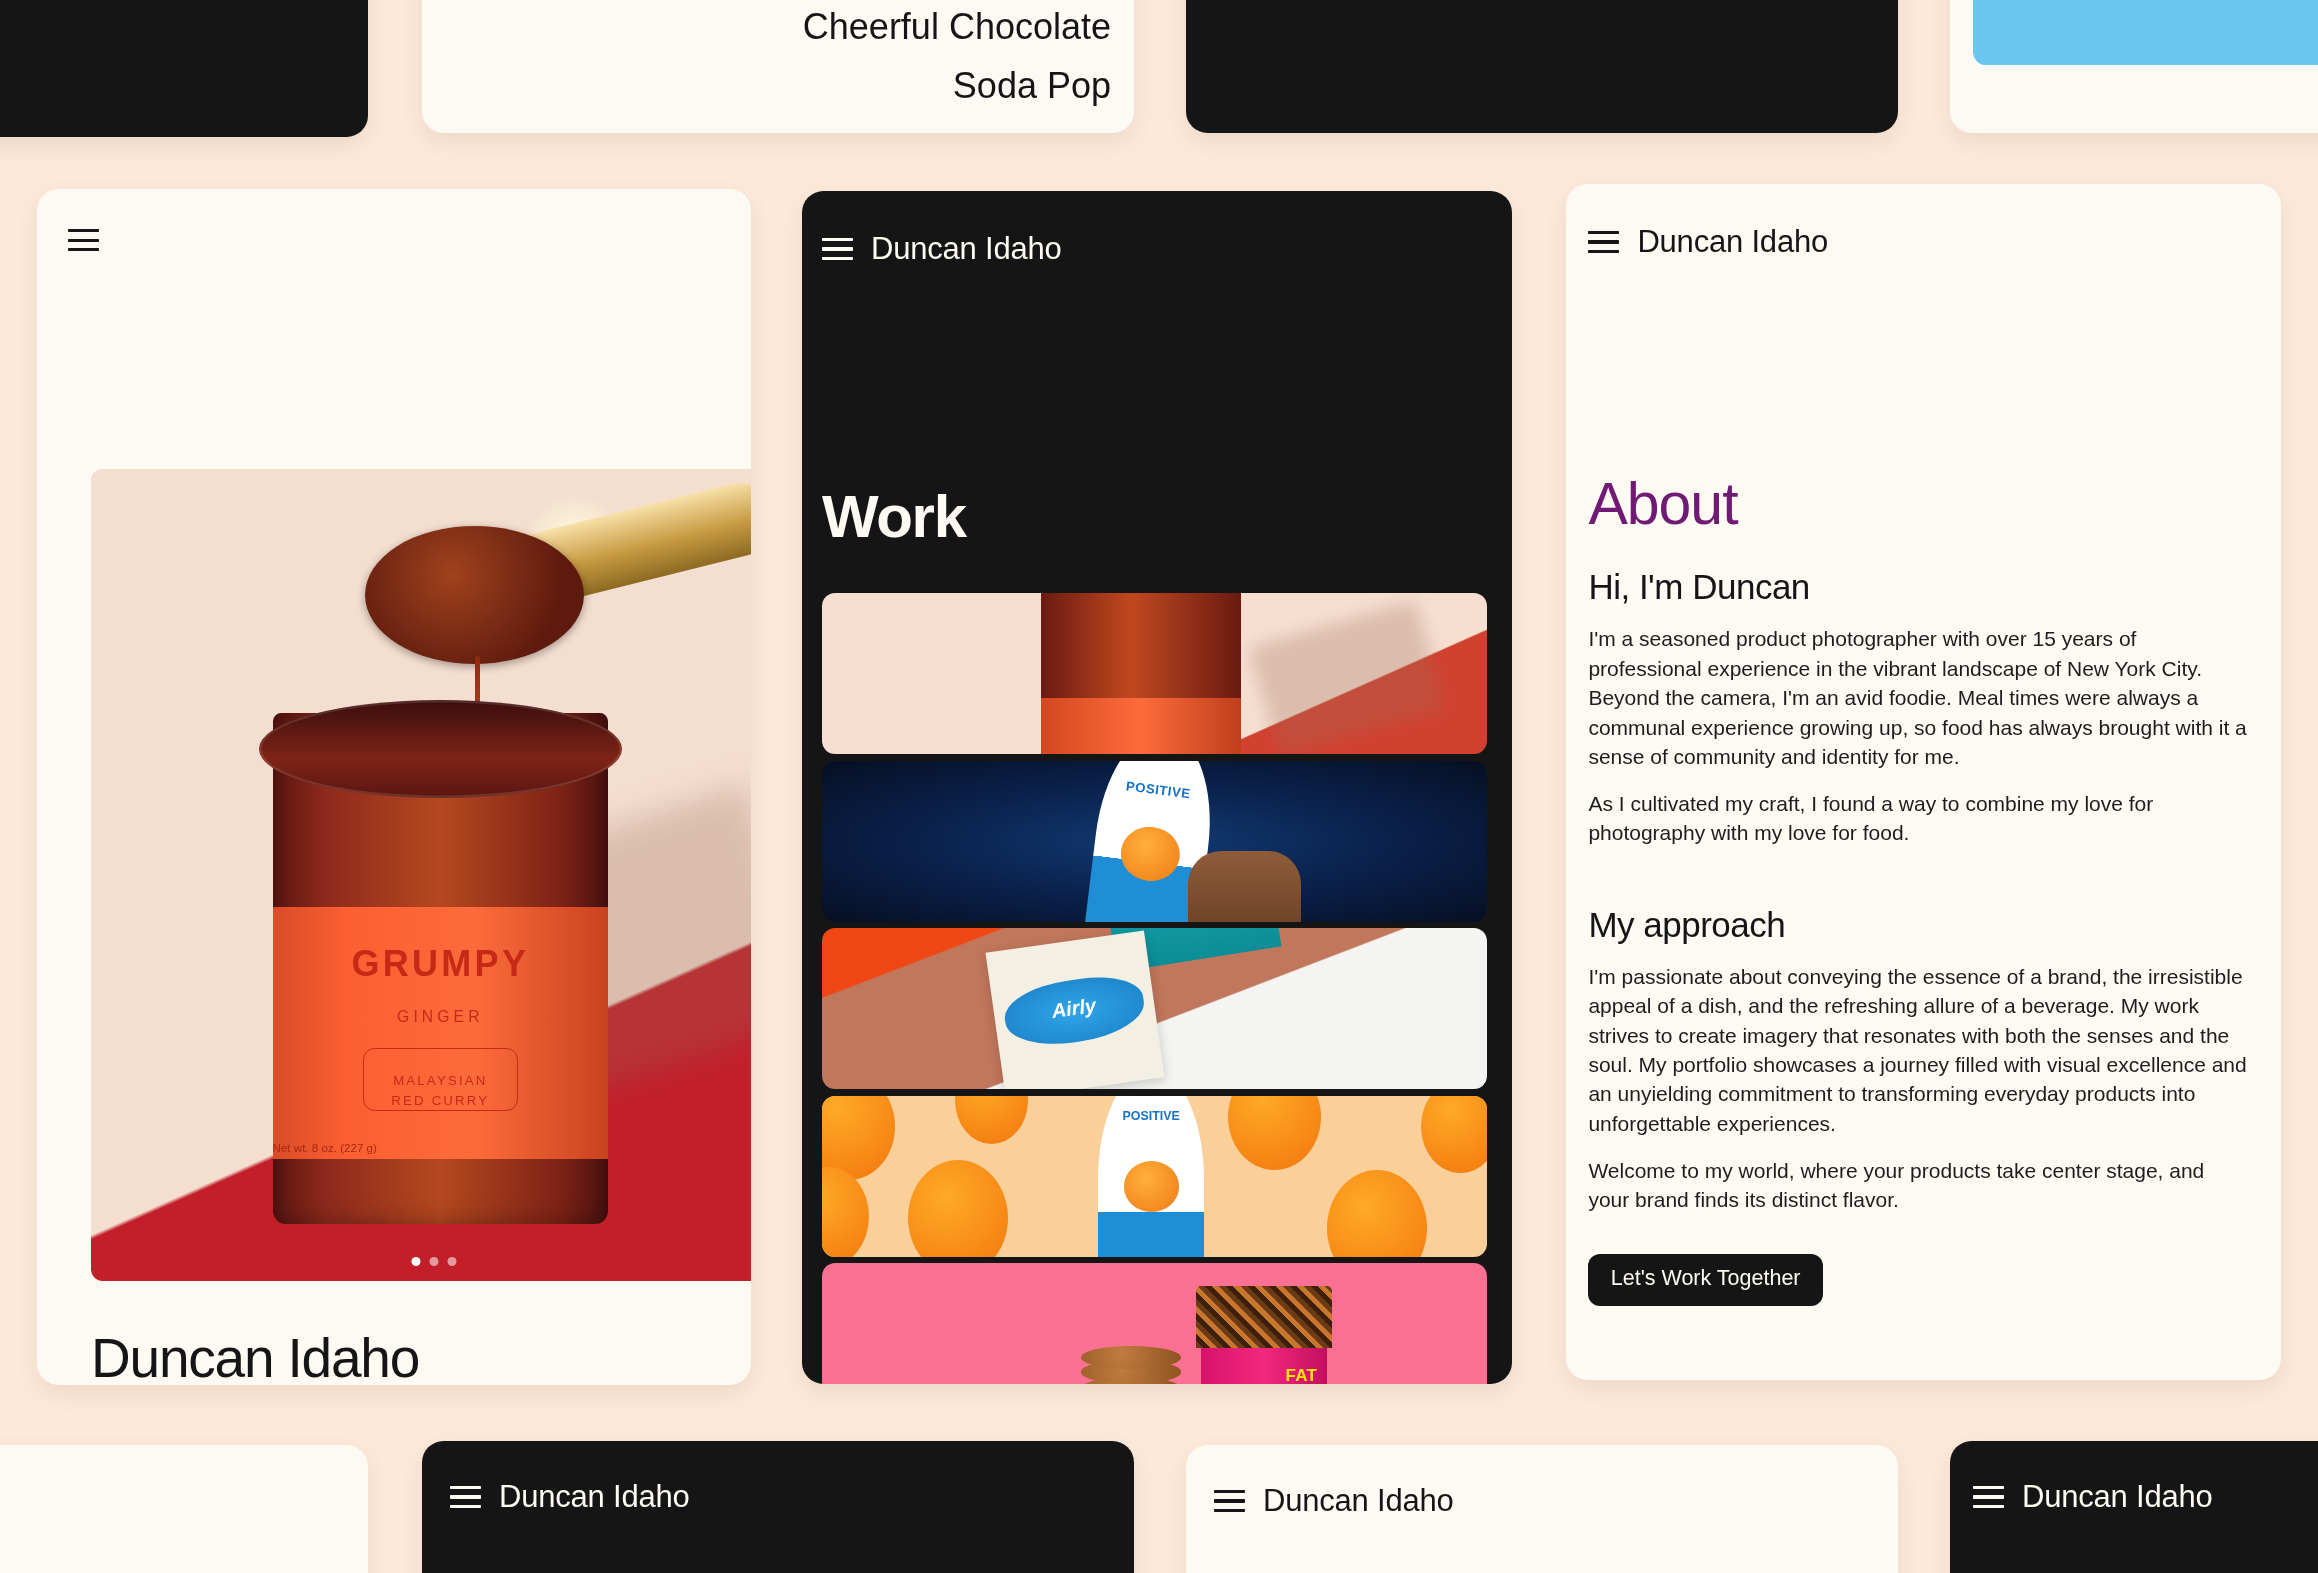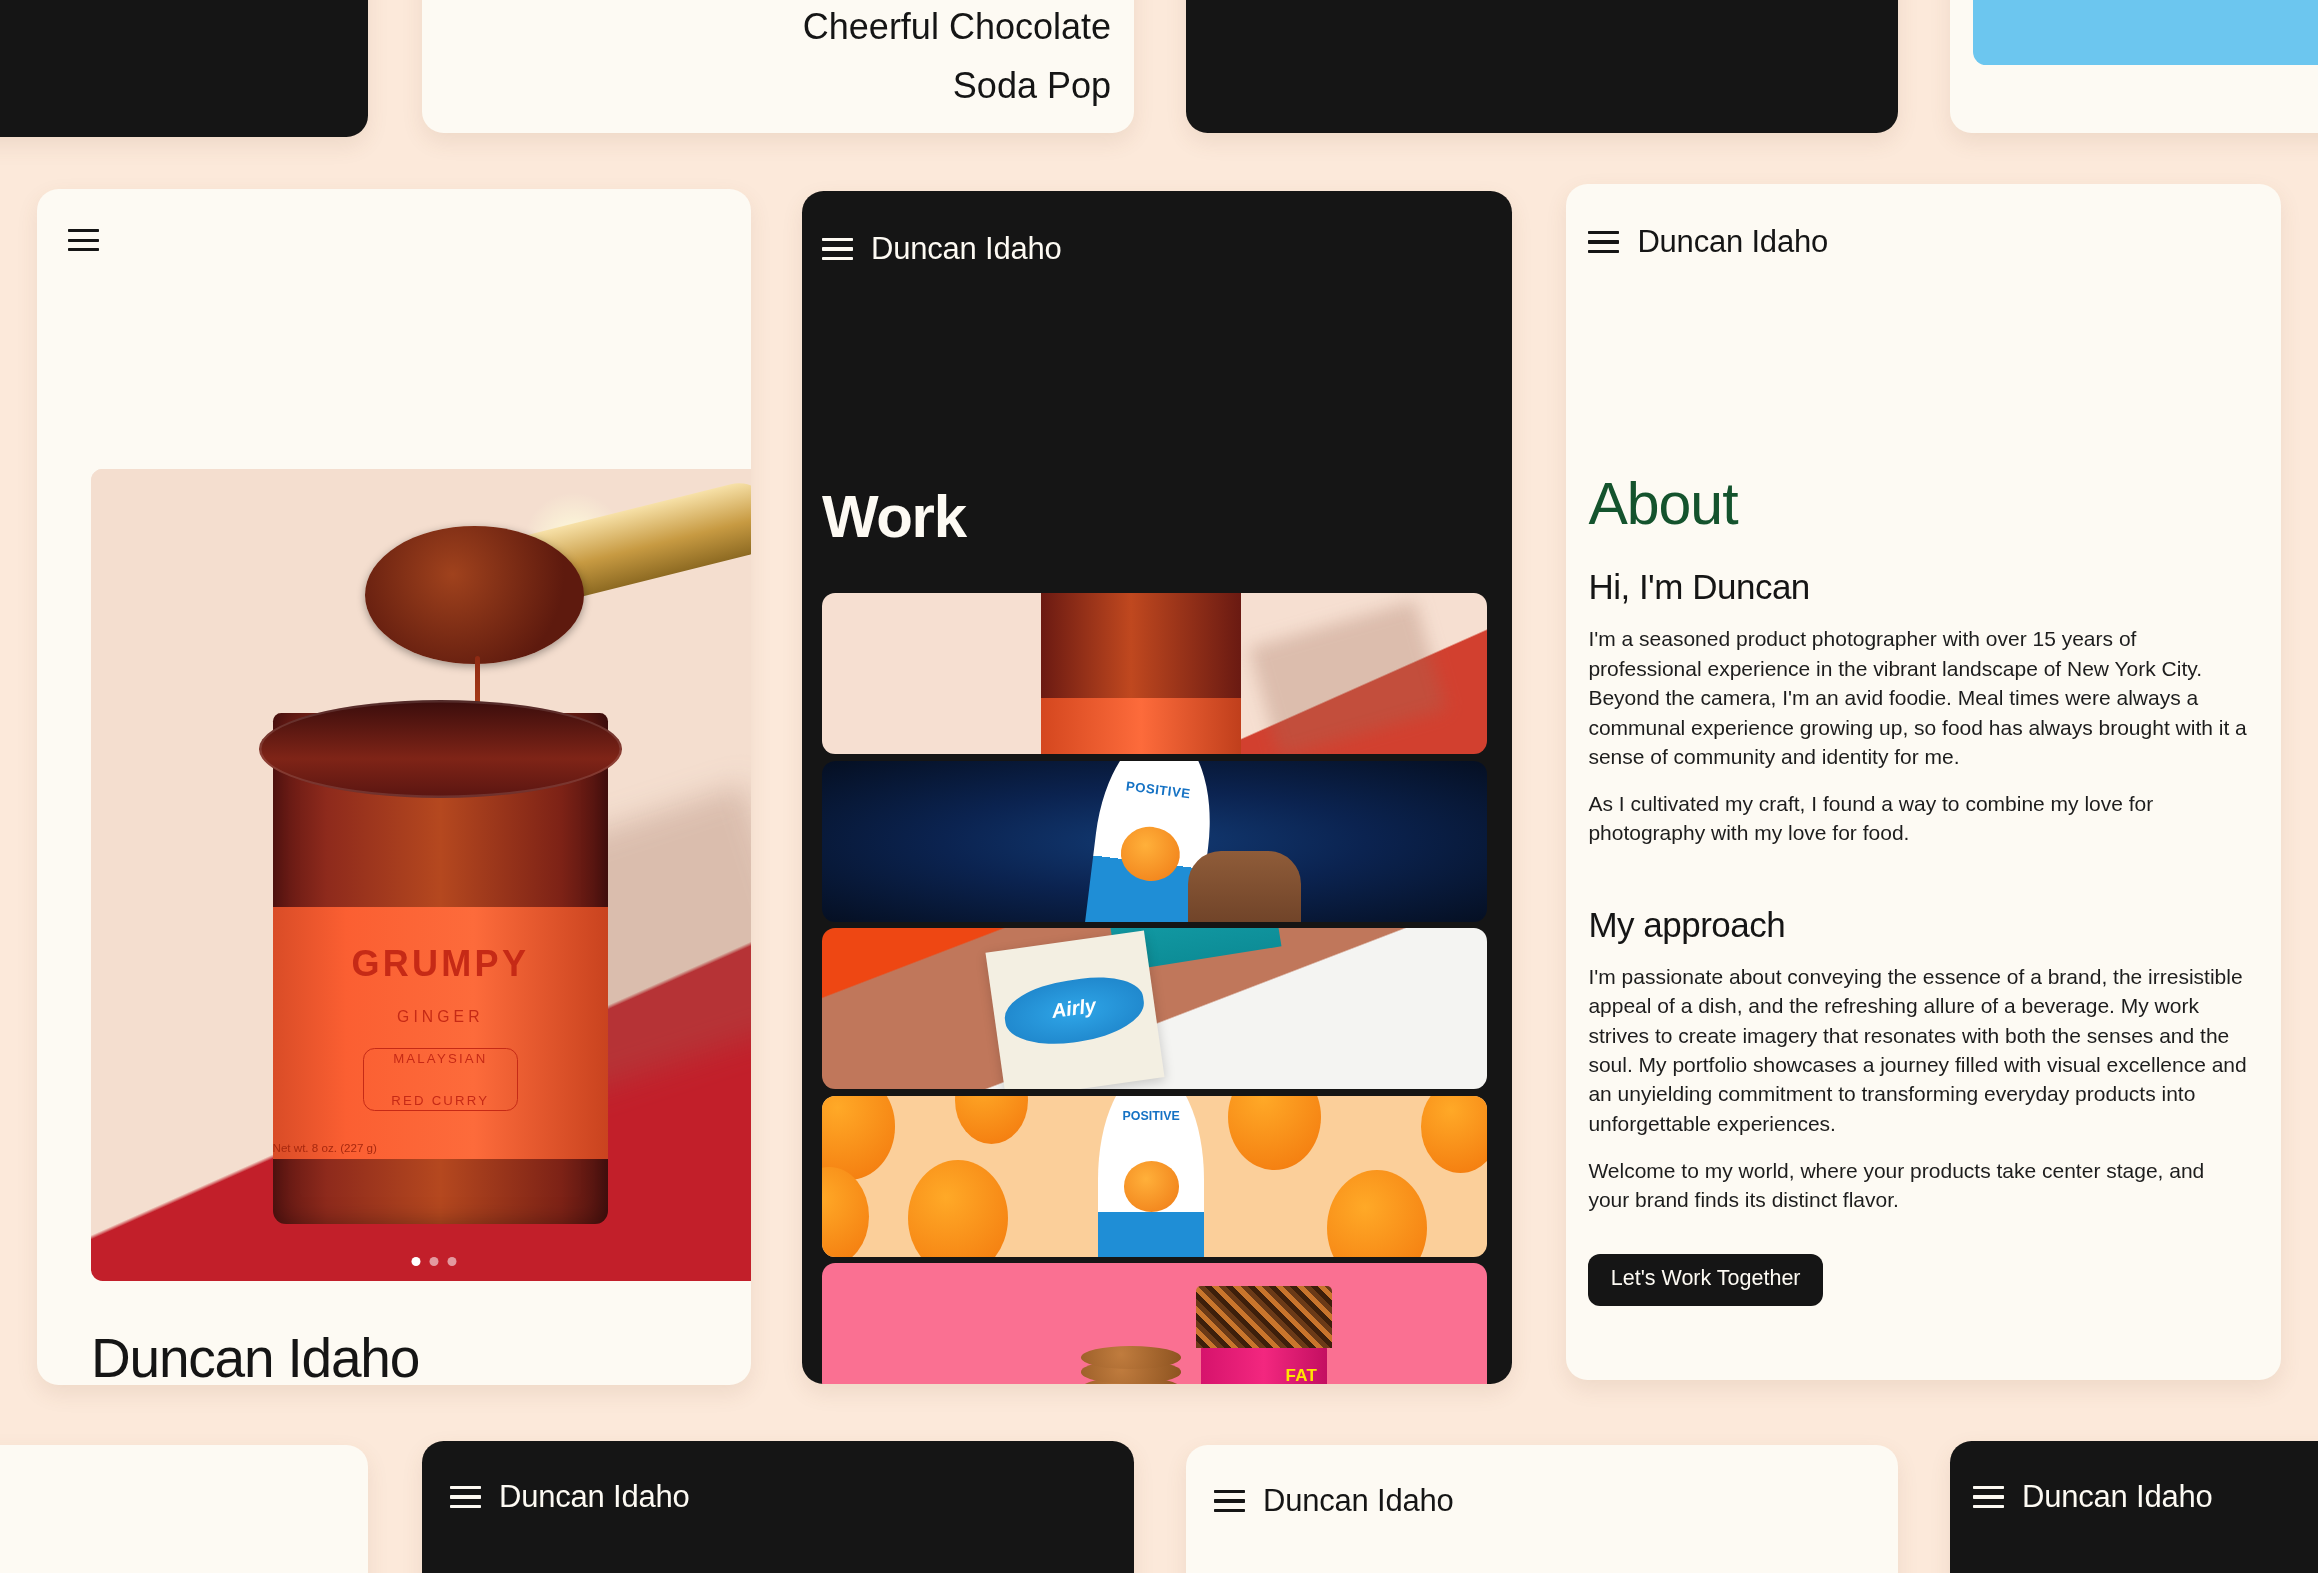--- a/index.html
+++ b/index.html
@@ -179,21 +179,21 @@
   #card-about .card-head { padding: 40px 0 0 22.4px; }
   .about-inner {
     position: absolute;
     left: 22.4px;
     right: 25px;
     top: 291px;
   }
   .about-title {
     font-size: 59px;
     font-weight: 400;
-    color: #14532d;
+    color: #701a75;
     letter-spacing: -1px;
     line-height: 1;
   }
   .about-h2 {
     font-size: 35px;
     font-weight: 400;
     color: #151515;
     letter-spacing: -0.5px;
     margin-top: 33px;
   }
@@ -269,21 +269,21 @@
   }
   .gh-label .lbl-sub {
     position:absolute; left:0; right:0; top:40%;
     text-align:center; color:#c62a16;
     font-size: 15.7px; letter-spacing: 4.1px;
   }
   .gh-label .lbl-box {
     position:absolute; left:27%; width:46%; top:56%; height:25%;
     border:1.7px solid #c62a16; border-radius:11.6px;
     color:#c62a16; font-size:13.2px; letter-spacing:2.2px;
-    display:flex; flex-direction:column; align-items:center; justify-content:space-between;
+    display:flex; flex-direction:column; align-items:center; justify-content:flex-end;
     line-height:1.5;
   }
   .gh-label .lbl-net {
     position:absolute; left:0; right:0; bottom:2%;
     color:#a8290f; font-size:11.6px;
   }
   .gh-spoon {
     position:absolute; left:58%; top:5%; width:42%; height:9%;
     background: linear-gradient(180deg,#f7e1a8,#c79a42 55%,#8d6a22);
     border-radius: 33px;

